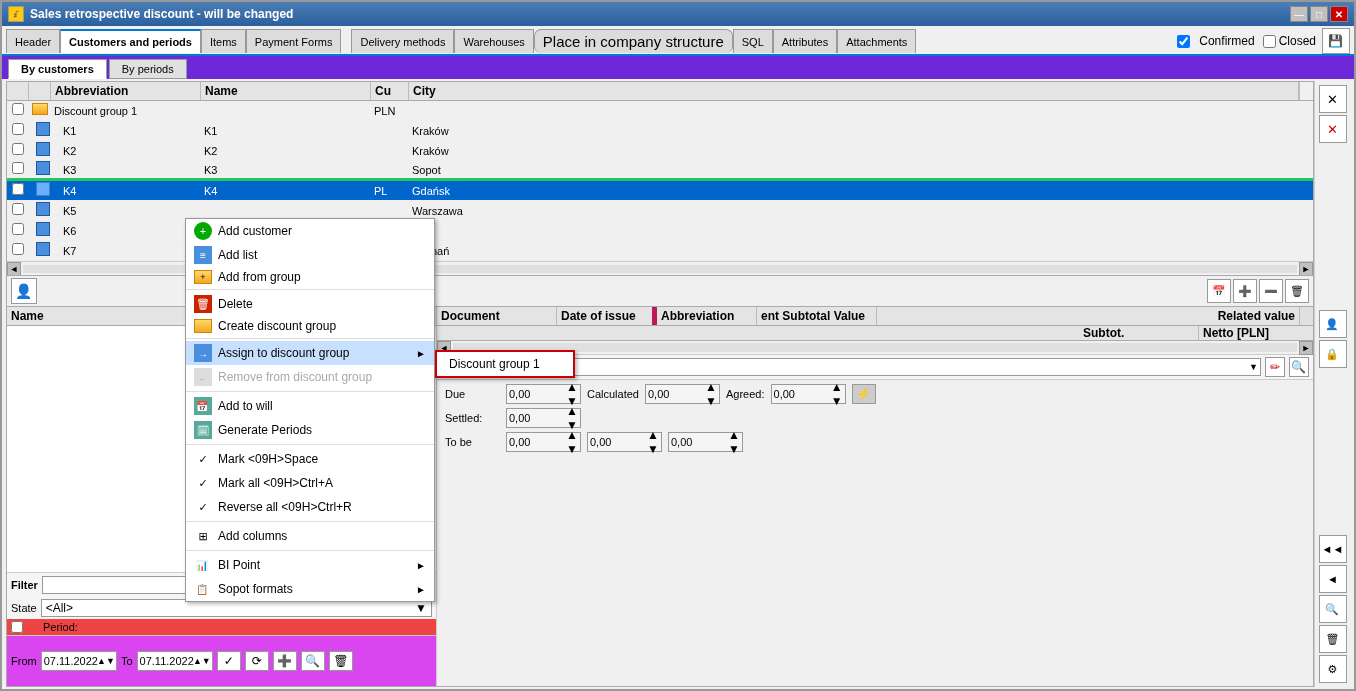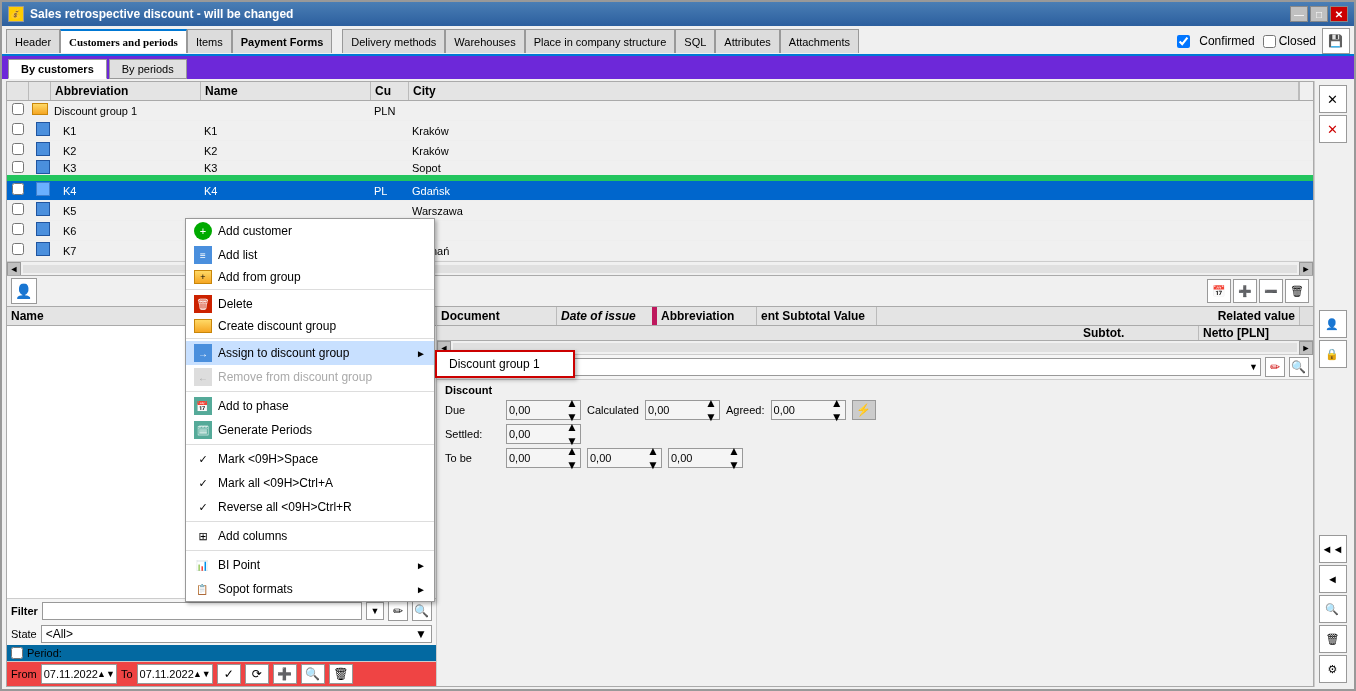--- a/index.html
+++ b/index.html
@@ -7,21 +7,21 @@
     
     .window { width: 1356px; height: 691px; background: #f0f0f0; border: 2px solid #999; position: relative; }
     
     .title-bar { background: linear-gradient(to bottom, #4a7eb5, #2c5f9e); color: white; height: 24px; display: flex; align-items: center; padding: 0 6px; gap: 6px; }
     .title-bar-icon { width: 16px; height: 16px; background: #ffcc00; border: 1px solid #999; font-size: 9px; display: flex; align-items: center; justify-content: center; }
     .title-bar-text { flex: 1; font-size: 12px; font-weight: bold; color: white; }
     .title-bar-btns { display: flex; gap: 2px; }
     .title-btn { width: 18px; height: 16px; background: #c0c0c0; border: 1px solid #888; display: flex; align-items: center; justify-content: center; font-size: 10px; cursor: pointer; }
     .title-btn.close { background: #cc0000; color: white; font-weight: bold; }
     .tab { padding: 3px 10px; background: #dcdcdc; border: 1px solid #999; border-bottom: none; cursor: pointer; font-size: 11px; height: 26px; display: flex; align-items: center; }
-    .tab.active { background: #ffffff; border-top: 2px solid #0078d4; font-weight: bold; z-index: 1; font-family: Liberation Serif, serif; }
+    .tab.active { background: #ffffff; border-top: 2px solid #0078d4; font-weight: bold; z-index: 1; }
     
     
     .context-menu { position: absolute; left: 183px; top: 218px; background: #fff; border: 1px solid #999; box-shadow: 2px 2px 4px rgba(0,0,0,0.3); z-index: 1000; min-width: 240px; }
     .ctx-item { display: flex; align-items: center; padding: 4px 12px; gap: 8px; cursor: pointer; position: relative; }
     .ctx-item.disabled { color: #aaa; cursor: default; }
     .col-h { padding: 3px 4px; border-right: 1px solid #bbb; }
     .data-row { display: flex; height: 20px; align-items: center; border-bottom: 1px solid #eee; }
     .data-row.highlighted { background: #0066cc; color: white; }
     .data-row.highlighted * { color: white; }
   </style>
@@ -37,24 +37,24 @@
       <div class="title-btn">—</div>
       <div class="title-btn">□</div>
       <div class="title-btn close">✕</div>
     </div>
   </div>
 
   <div style="display:flex; align-items: center; background:#f0f0f0; border-bottom: 2px solid #0078d4; padding: 2px 4px 0 4px; height:30px;">
     <div class="tab" style="font-size:11px; padding:2px 8px; height:24px; display:flex; align-items:center;">Header</div>
     <div class="tab active" style="font-size:11px; padding:2px 8px; height:24px; display:flex; align-items:center; background:#fff; border-top:2px solid #0078d4; font-weight:bold;">Customers and periods</div>
     <div class="tab" style="font-size:11px; padding:2px 8px; height:24px; display:flex; align-items:center;">Items</div>
-    <div class="tab" style="font-size:11px; padding:2px 8px; height:24px; display:flex; align-items:center;font-weight:bold;">Payment Forms</div>
+    <div class="tab" style="font-size:11px; padding:2px 8px; height:24px; display:flex; align-items:center;">Payment Forms</div>
     <div class="tab" style="font-size:11px; padding:2px 8px; height:24px; display:flex; align-items:center;margin-left:10px;">Delivery methods</div>
     <div class="tab" style="font-size:11px; padding:2px 8px; height:24px; display:flex; align-items:center;">Warehouses</div>
-    <div class="tab" style="font-size:11px; padding:2px 8px; height:24px; display:flex; align-items:center;">Place in company structure</div>
+    <div class="tab" style="font-size:15px; padding:2px 8px; height:24px; display:flex; align-items:center;border-radius:7px;">Place in company structure</div>
     <div class="tab" style="font-size:11px; padding:2px 8px; height:24px; display:flex; align-items:center;">SQL</div>
     <div class="tab" style="font-size:11px; padding:2px 8px; height:24px; display:flex; align-items:center;">Attributes</div>
     <div class="tab" style="font-size:11px; padding:2px 8px; height:24px; display:flex; align-items:center;">Attachments</div>
 
     <div style="flex:1;"></div>
     <label style="display:flex;align-items:center;gap:9px;font-size:11px;">
       <input type="checkbox" checked="" style="">
       <span>Confirmed</span>
     </label>
     <label style="display:flex;align-items:center;gap:3px;font-size:11px;margin-left:8px;">
@@ -110,21 +110,21 @@
           <div class="data-row" style="display:flex; height:20px; align-items:center; border-bottom:1px solid #eee;">
             <div style="width:22px; text-align:center;"><input type="checkbox" style="width: 12px; height: 12px;"></div>
             <div style="width:22px; text-align:center; padding-left:6px;"><span style="display:inline-block;width:14px;height:14px;background:#4a8fdd;border:1px solid #2055a0;"></span></div>
             <div style="width:150px; padding:0 3px 0 12px; font-size:11px;">K2</div>
             <div style="width:170px; padding:0 3px; font-size:11px;">K2</div>
             <div style="width:38px; padding:0 3px; font-size:11px;"></div>
             <div style="flex:1; padding:0 3px; font-size:11px;">Kraków</div>
             <div style="width:14px; background:#f0f0f0; border-left:1px solid #bbb;"></div>
           </div>
 
-          <div class="data-row" style="display:flex; height:20px; align-items:center; border-bottom:6px solid #22c55e;">
+          <div class="data-row" style="display:flex; height:20px; align-items:center; border-bottom:3px solid #22c55e;">
             <div style="width:22px; text-align:center;"><input type="checkbox" style="width: 12px; height: 12px;"></div>
             <div style="width:22px; text-align:center; padding-left:6px;"><span style="display:inline-block;width:14px;height:14px;background:#4a8fdd;border:1px solid #2055a0;"></span></div>
             <div style="width:150px; padding:0 3px 0 12px; font-size:11px;">K3</div>
             <div style="width:170px; padding:0 3px; font-size:11px;">K3</div>
             <div style="width:38px; padding:0 3px; font-size:11px;"></div>
             <div style="flex:1; padding:0 3px; font-size:11px;">Sopot</div>
             <div style="width:14px; background:#f0f0f0; border-left:1px solid #bbb;"></div>
           </div>
 
           <div class="data-row highlighted" style="display:flex; height:20px; align-items:center; border-bottom:1px solid #eee; background:#0066cc; color:white;">
@@ -202,26 +202,26 @@
             </div>
 
             <div style="display:flex; align-items:center; gap:4px; padding:2px 4px; background:#f5f5f5;">
               <span style="font-size:11px;">State</span>
               <div style="flex:1; height:18px; border:1px solid #999; background:#fff; display:flex; align-items:center; padding:0 4px; font-size:11px; justify-content:space-between;">
                 <span>&lt;All&gt;</span>
                   <span>▼</span>
               </div>
             </div>
 
-            <div style="display:flex; align-items:flex-start; gap:4px; padding:2px 4px; background:#0369a1;">
+            <div style="display:flex; align-items:flex-start; gap:20px; padding:2px 4px; background:#ef4444;">
               <input type="checkbox" style="width: 12px; height: 12px;">
               <span style="font-size:11px;">Period:</span>
             </div>
 
-            <div style="display:flex; align-items:center; gap:4px; padding:2px 4px; background:#ef4444; border-top:1px solid #ccc;">
+            <div style="display:flex; align-items:center; gap:4px; padding:15px 4px; background:#d946ef; border-top:1px solid #ccc;">
               <span style="font-size:11px;">From</span>
               <div style="display:flex; align-items:center; border:1px solid #999; background:#fff; height:20px; padding:0 2px;">
                 <span style="font-size:11px;">07.11.2022</span>
                 <div style="width:16px;display:flex;align-items:center;justify-content:center;font-size:9px;">▲▼</div>
               </div>
               <span style="font-size:11px;">To</span>
               <div style="display:flex; align-items:center; border:1px solid #999; background:#fff; height:20px; padding:0 2px;">
                 <span style="font-size:11px;">07.11.2022</span>
                 <div style="width:16px;display:flex;align-items:center;justify-content:center;font-size:9px;">▲▼</div>
               </div>
@@ -230,21 +230,21 @@
               <div style="width:24px;height:20px;border:1px solid #999;background:#fff;display:flex;align-items:center;justify-content:center;cursor:pointer;">➕</div>
               <div style="width:24px;height:20px;border:1px solid #999;background:#fff;display:flex;align-items:center;justify-content:center;cursor:pointer;">🔍</div>
               <div style="width:24px;height:20px;border:1px solid #999;background:#fff;display:flex;align-items:center;justify-content:center;cursor:pointer;">🗑</div>
             </div>
           </div>
 
           <div style="flex:1; display:flex; flex-direction:column; overflow:hidden;">
 
             <div style="display:flex; background:#e4e4e4; border-bottom:1px solid #aaa; font-size:11px; font-weight:bold;">
               <div style="width:120px; padding:2px 4px; border-right:1px solid #bbb;">Document</div>
-              <div style="width:100px; padding:2px 4px; border-right:5px solid #be185d;font-style:italic;">Date of issue</div>
+              <div style="width:100px; padding:2px 4px; border-right:5px solid #be185d;">Date of issue</div>
               <div style="width:100px; padding:2px 4px; border-right:1px solid #bbb;">Abbreviation</div>
               <div style="width:120px; padding:2px 4px; border-right:1px solid #bbb;">ent Subtotal Value</div>
               <div style="flex:1; padding:2px 4px; text-align:right;">Related value</div>
               <div style="width:14px; background:#e0e0e0; border-left:1px solid #bbb;"></div>
             </div>
             <div style="display:flex; background:#e4e4e4; border-bottom:1px solid #aaa; font-size:11px; font-weight:bold; justify-content:flex-end;">
               <div style="width:120px; padding:0 4px; border-right:1px solid #bbb;">Subtot.</div>
               <div style="width:100px; padding:0 4px;">Netto [PLN]</div>
               <div style="width:14px;"></div>
             </div>
@@ -258,21 +258,20 @@
             <div style="display:flex; align-items:center; gap:4px; padding:2px 4px; border-bottom:1px solid #ccc; background:#f5f5f5;">
               <span style="font-size:11px; font-weight:bold;">Filter</span>
               <div style="flex:1; height:18px; border:1px solid #999; background:#fff; display:flex; align-items:center; justify-content:flex-end; padding:0 2px;">
                 <span style="font-size:9px;">▼</span>
               </div>
               <div style="width:20px;height:20px;border:1px solid #999;background:#fff;display:flex;align-items:center;justify-content:center;cursor:pointer;color:#cc0000;">✏</div>
               <div style="width:20px;height:20px;border:1px solid #999;background:#fff;display:flex;align-items:center;justify-content:center;cursor:pointer;">🔍</div>
             </div>
 
             <div style="padding:4px 8px; flex:1;">
-              <div style="font-weight:bold; font-size:11px; margin-bottom:4px;">Discount</div>
 
               <div style="display:flex; align-items:center; gap:6px; margin-bottom:4px;">
                 <span style="font-size:11px; min-width:55px;">Due</span>
                 <div style="display:flex; align-items:center; border:1px solid #999; background:#f5f5f5; width:75px; height:20px; padding:0 2px; justify-content:space-between;">
                   <span style="font-size:11px;">0,00</span>
                   <div style="display:flex;flex-direction:column;font-size:7px;">
                       <span>▲</span>
                       <span>▼</span>
                     </div>
                 </div>
@@ -390,21 +389,21 @@
 
     <div class="ctx-item disabled" style="padding:3px 8px; display:flex; align-items:center; gap:6px; color:#aaa;">
       <div style="width:18px;height:18px;background:#ddd;display:flex;align-items:center;justify-content:center;color:#aaa;font-size:10px;">←</div>
       <span>Remove from discount group</span>
     </div>
 
     <div style="height:1px;background:#ddd;margin:2px 0;"></div>
 
     <div class="ctx-item" style="padding:3px 8px; display:flex; align-items:center; gap:6px;">
       <div style="width:18px;height:18px;background:#5a9;display:flex;align-items:center;justify-content:center;color:white;font-size:10px;">📅</div>
-      <span>Add to phase</span>
+      <span>Add to will</span>
     </div>
 
     <div class="ctx-item" style="padding:3px 8px; display:flex; align-items:center; gap:6px;">
       <div style="width:18px;height:18px;background:#5a9;display:flex;align-items:center;justify-content:center;color:white;font-size:10px;">🗓</div>
       <span>Generate Periods</span>
     </div>
 
     <div style="height:1px;background:#ddd;margin:2px 0;"></div>
 
     <div class="ctx-item" style="padding:3px 8px; display:flex; align-items:center; gap:6px;">

